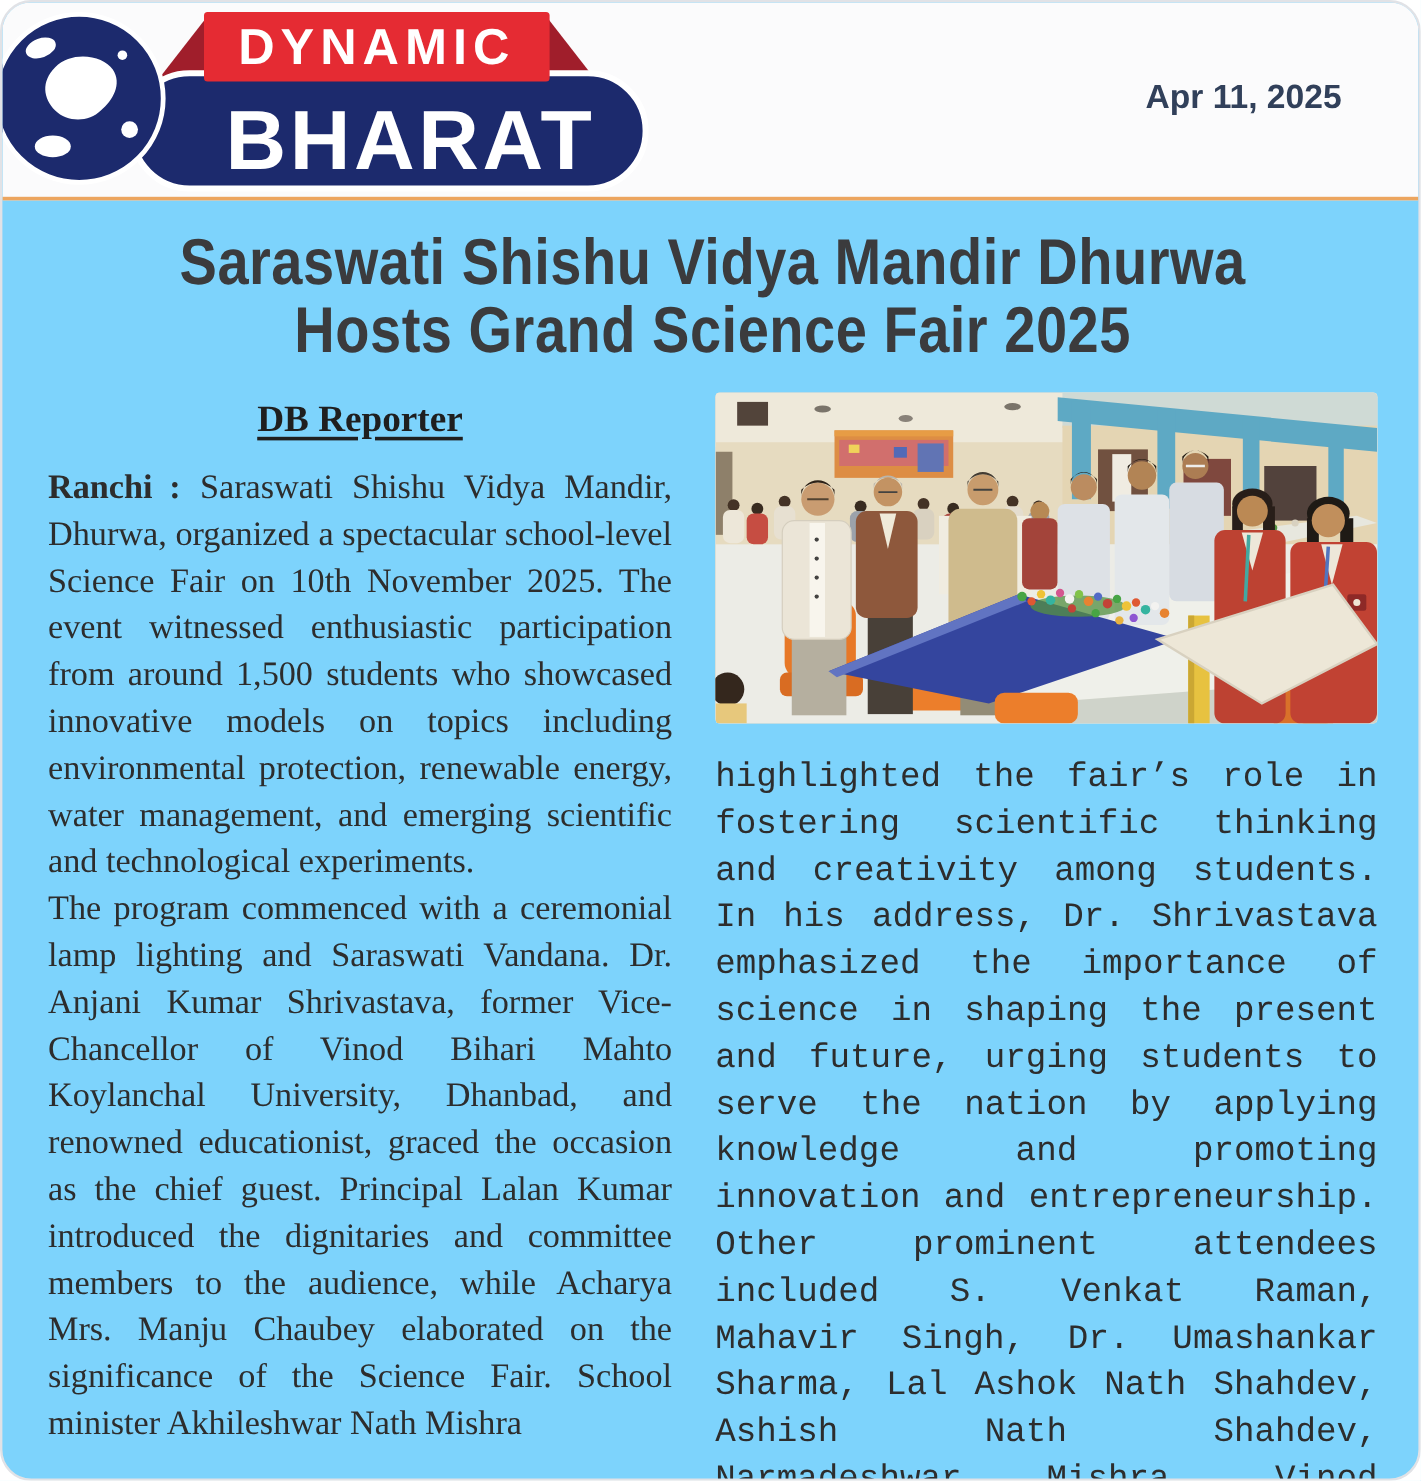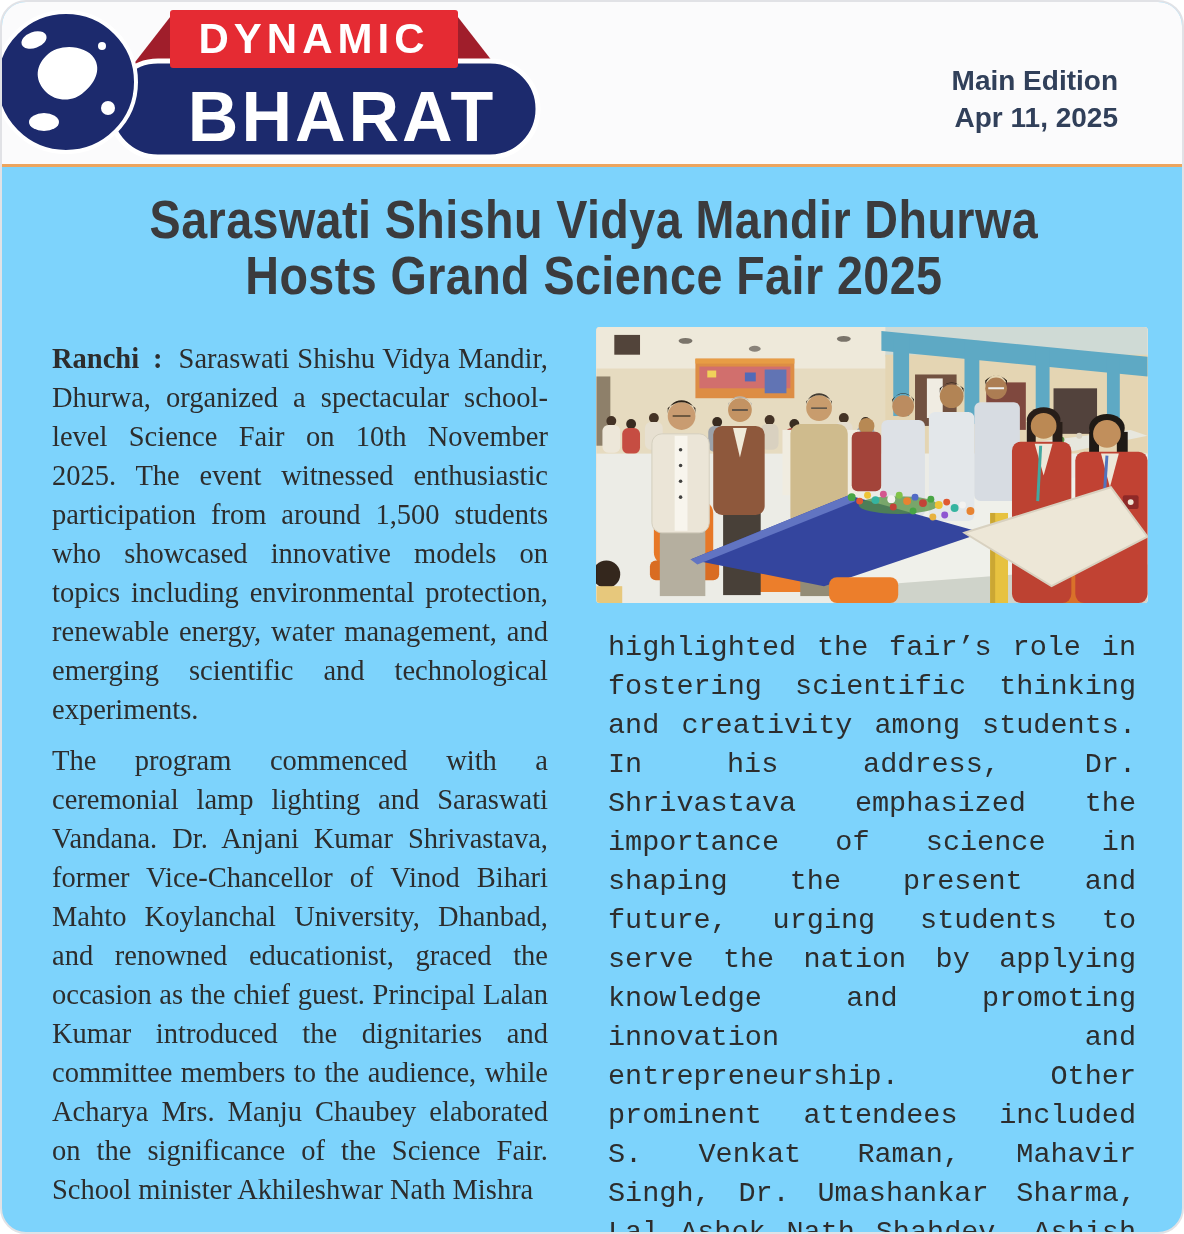--- a/index.html
+++ b/index.html
@@ -59,21 +59,21 @@
     text-decoration:underline;
     text-decoration-thickness:2.5px;
     text-underline-offset:5px;
     margin:4px 0 20px 0;
   }
   .body-text{
     font-size:28.5px;line-height:39px;
     color:#2d2d2d;
     text-align:justify;
   }
-  .body-text p{margin:12px;}
+  .body-text p{margin:0;}
   .dateline{font-weight:700;}
   .dateline-sep{font-weight:700;margin:0 16px 0 14px;}
   .photo-frame{
     width:552px;height:276px;
     border-radius:4px;
     overflow:hidden;
     background:#e9e2d2;
   }
   .col-right .body-text{margin-top:25px;}
 </style>
@@ -100,35 +100,35 @@
         <circle cx="64" cy="78" r="70" fill="#1c2a6d" stroke="#ffffff" stroke-width="4"></circle>
         <path d="M 44,52 C 58,38 84,42 92,54 C 100,66 92,80 82,88 C 72,98 54,98 44,88 C 34,78 32,64 44,52 Z" fill="#ffffff"></path>
         <ellipse cx="32" cy="36" rx="13" ry="8" fill="#ffffff" transform="rotate(-20 32 36)"></ellipse>
         <ellipse cx="42" cy="118" rx="15" ry="9" fill="#ffffff"></ellipse>
         <circle cx="106" cy="104" r="7" fill="#ffffff"></circle>
         <circle cx="100" cy="42" r="4" fill="#ffffff"></circle>
       </g>
     </svg>
 
     <div class="edition-block">
-      <div>Main Edition</div>
       <div>Apr 11, 2025</div>
     </div>
   </header>
 
   <div class="headline">
     <div class="headline-scale">
       <div>Saraswati Shishu Vidya Mandir Dhurwa</div>
       <div>Hosts Grand Science Fair 2025</div>
     </div>
   </div>
 
   <div class="columns">
 
     <div class="col-left">
+      <div class="byline">DB Reporter</div>
       <div class="body-text">
         <p><span class="dateline">Ranchi</span><span class="dateline-sep">:</span><span>Saraswati Shishu Vidya Mandir, Dhurwa, organized a spectacular school-level Science Fair on 10th November 2025. The event witnessed enthusiastic participation from around 1,500 students who showcased innovative models on topics including environmental protection, renewable energy, water management, and emerging scientific and technological experiments.</span></p>
         <p>The program commenced with a ceremonial lamp lighting and Saraswati Vandana. Dr. Anjani Kumar Shrivastava, former Vice-Chancellor of Vinod Bihari Mahto Koylanchal University, Dhanbad, and renowned educationist, graced the occasion as the chief guest. Principal Lalan Kumar introduced the dignitaries and committee members to the audience, while Acharya Mrs. Manju Chaubey elaborated on the significance of the Science Fair. School minister Akhileshwar Nath Mishra</p>
       </div>
     </div>
 
     <div class="col-right">
       <div class="photo-frame" role="img" aria-label="Dignitaries and students viewing science models displayed on long tables at the fair">
         <svg width="552" height="276" viewBox="0 0 557 279">
 

